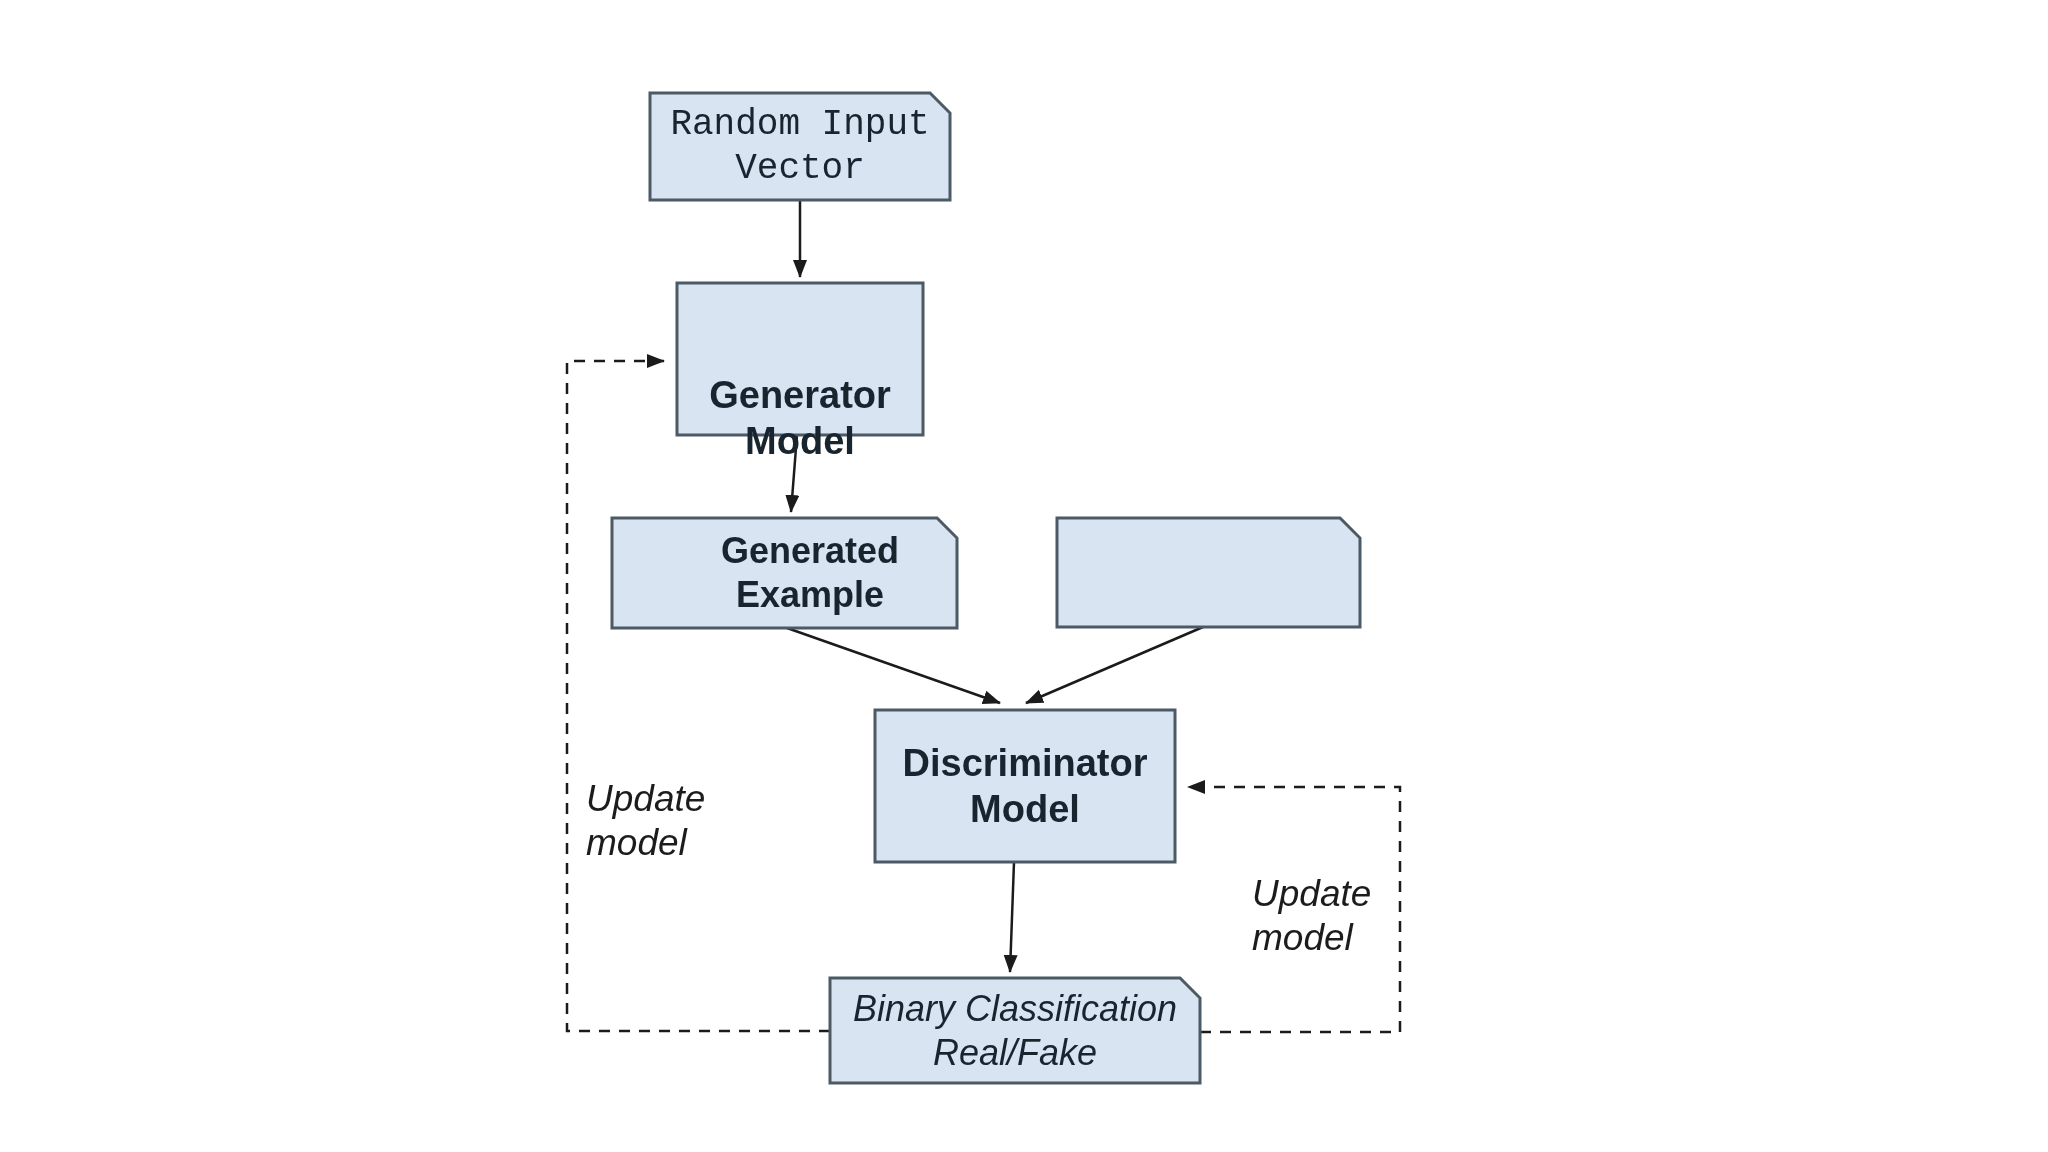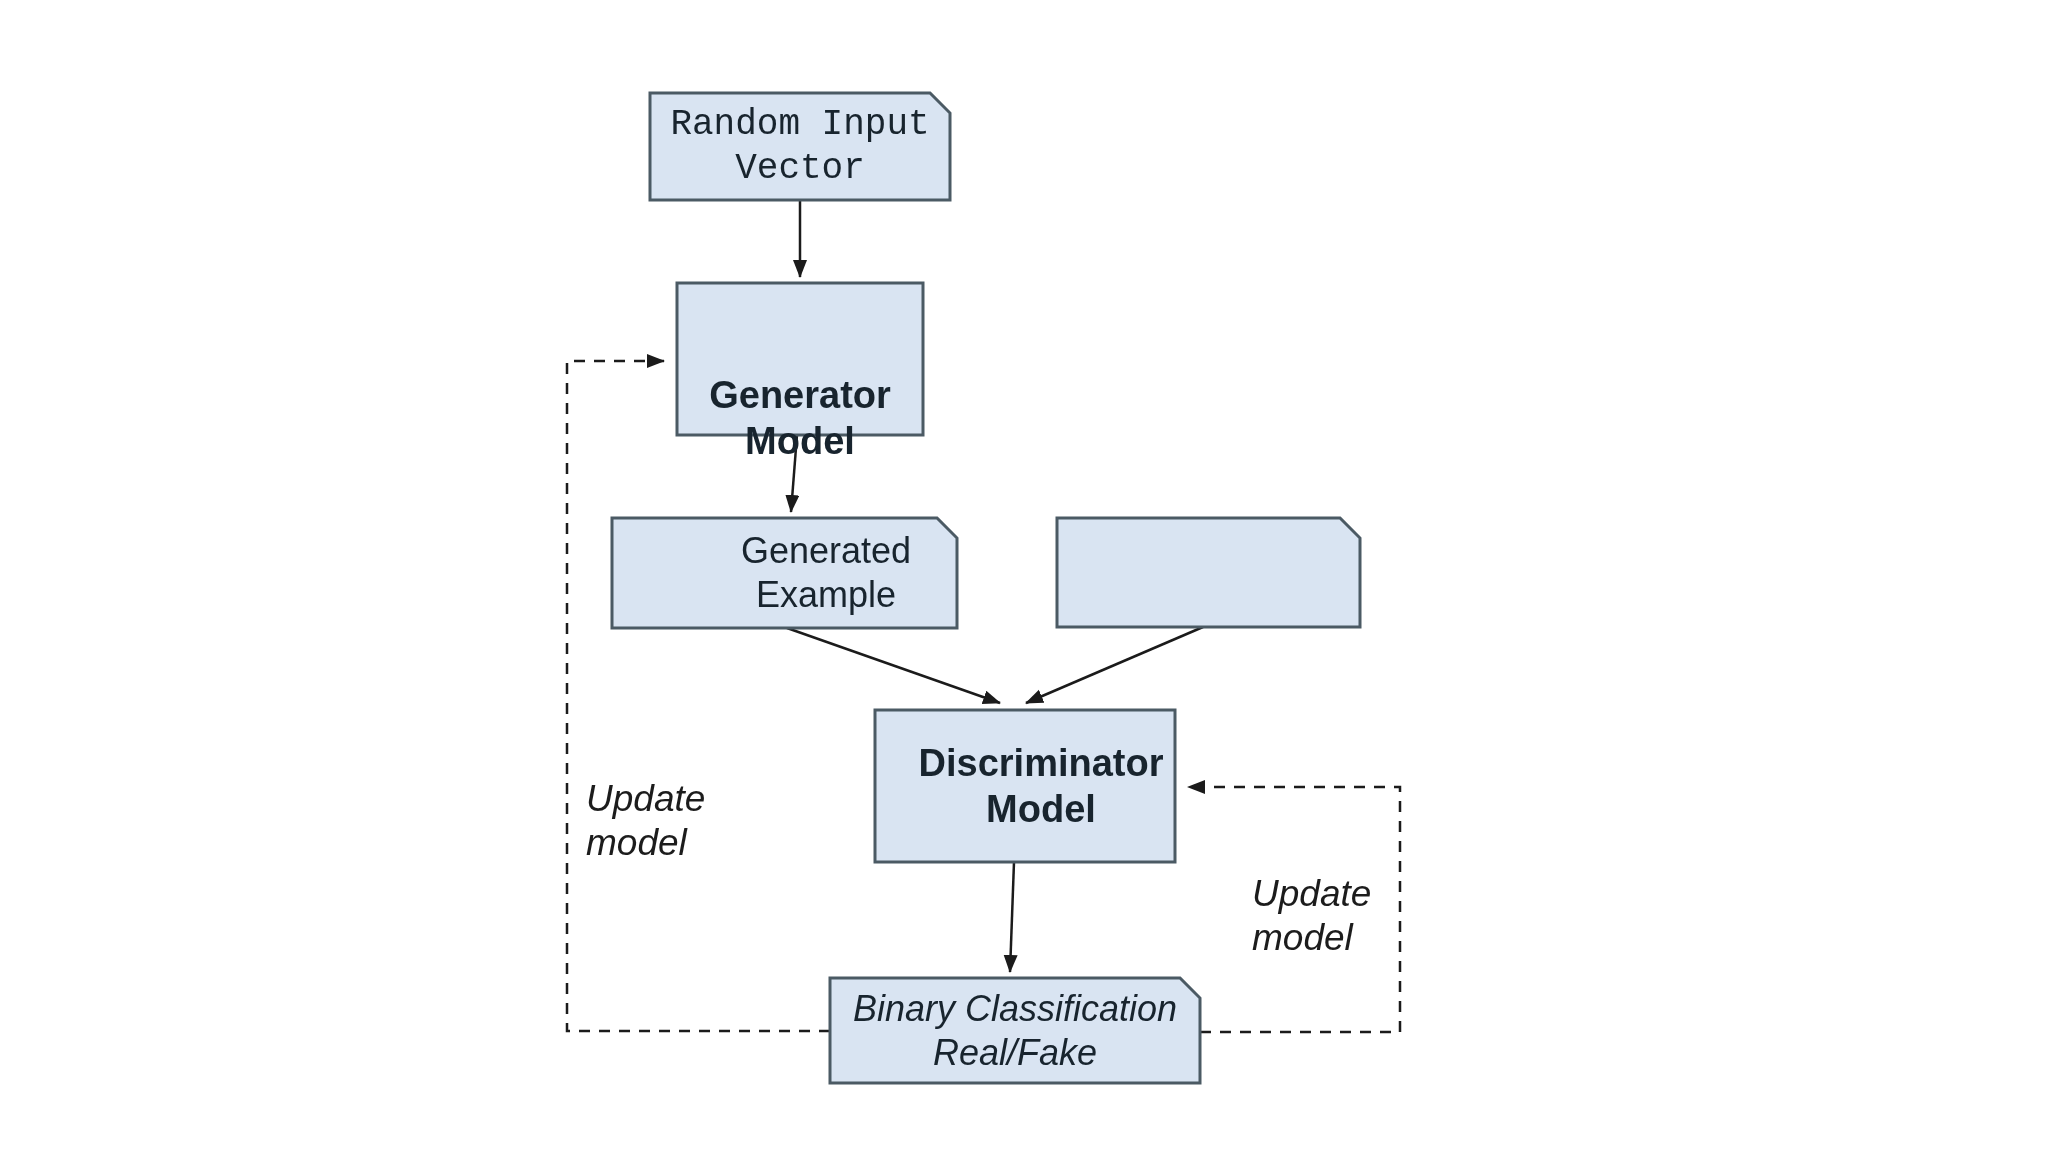--- a/index.html
+++ b/index.html
@@ -93,25 +93,25 @@
     <rect class="shape" x="875" y="710" width="300" height="152"></rect>
     <polygon class="shape" points="830,978 1180,978 1200,998 1200,1083 830,1083"></polygon>
   </svg>
 
   <div class="node-label" style="left:650px; top:93px; width:300px; height:107px;font-family:Liberation Mono, monospace;">Random Input
 Vector</div>
 
   <div class="node-label bold" style="left:677px; top:298px; width:246px; height:152px;margin-top:44px;">Generator
 Model</div>
 
-  <div class="node-label" style="left:628px; top:518px; width:396px; height:110px;">Generated
+  <div class="node-label" style="left:612px; top:518px; width:396px; height:110px;font-weight:bold;">Generated
 Example</div>
 
 
-  <div class="node-label bold" style="left:875px; top:710px; width:300px; height:152px;margin-left:16px;">Discriminator
+  <div class="node-label bold" style="left:875px; top:710px; width:300px; height:152px;">Discriminator
 Model</div>
 
   <div class="node-label" style="left:830px; top:978px; width:370px; height:105px;font-style:italic;">Binary Classification
 Real/Fake</div>
 
   <div class="note" style="left:586px; top:777px;">Update
 model</div>
 
   <div class="note" style="left:1252px; top:872px;">Update
 model</div>

